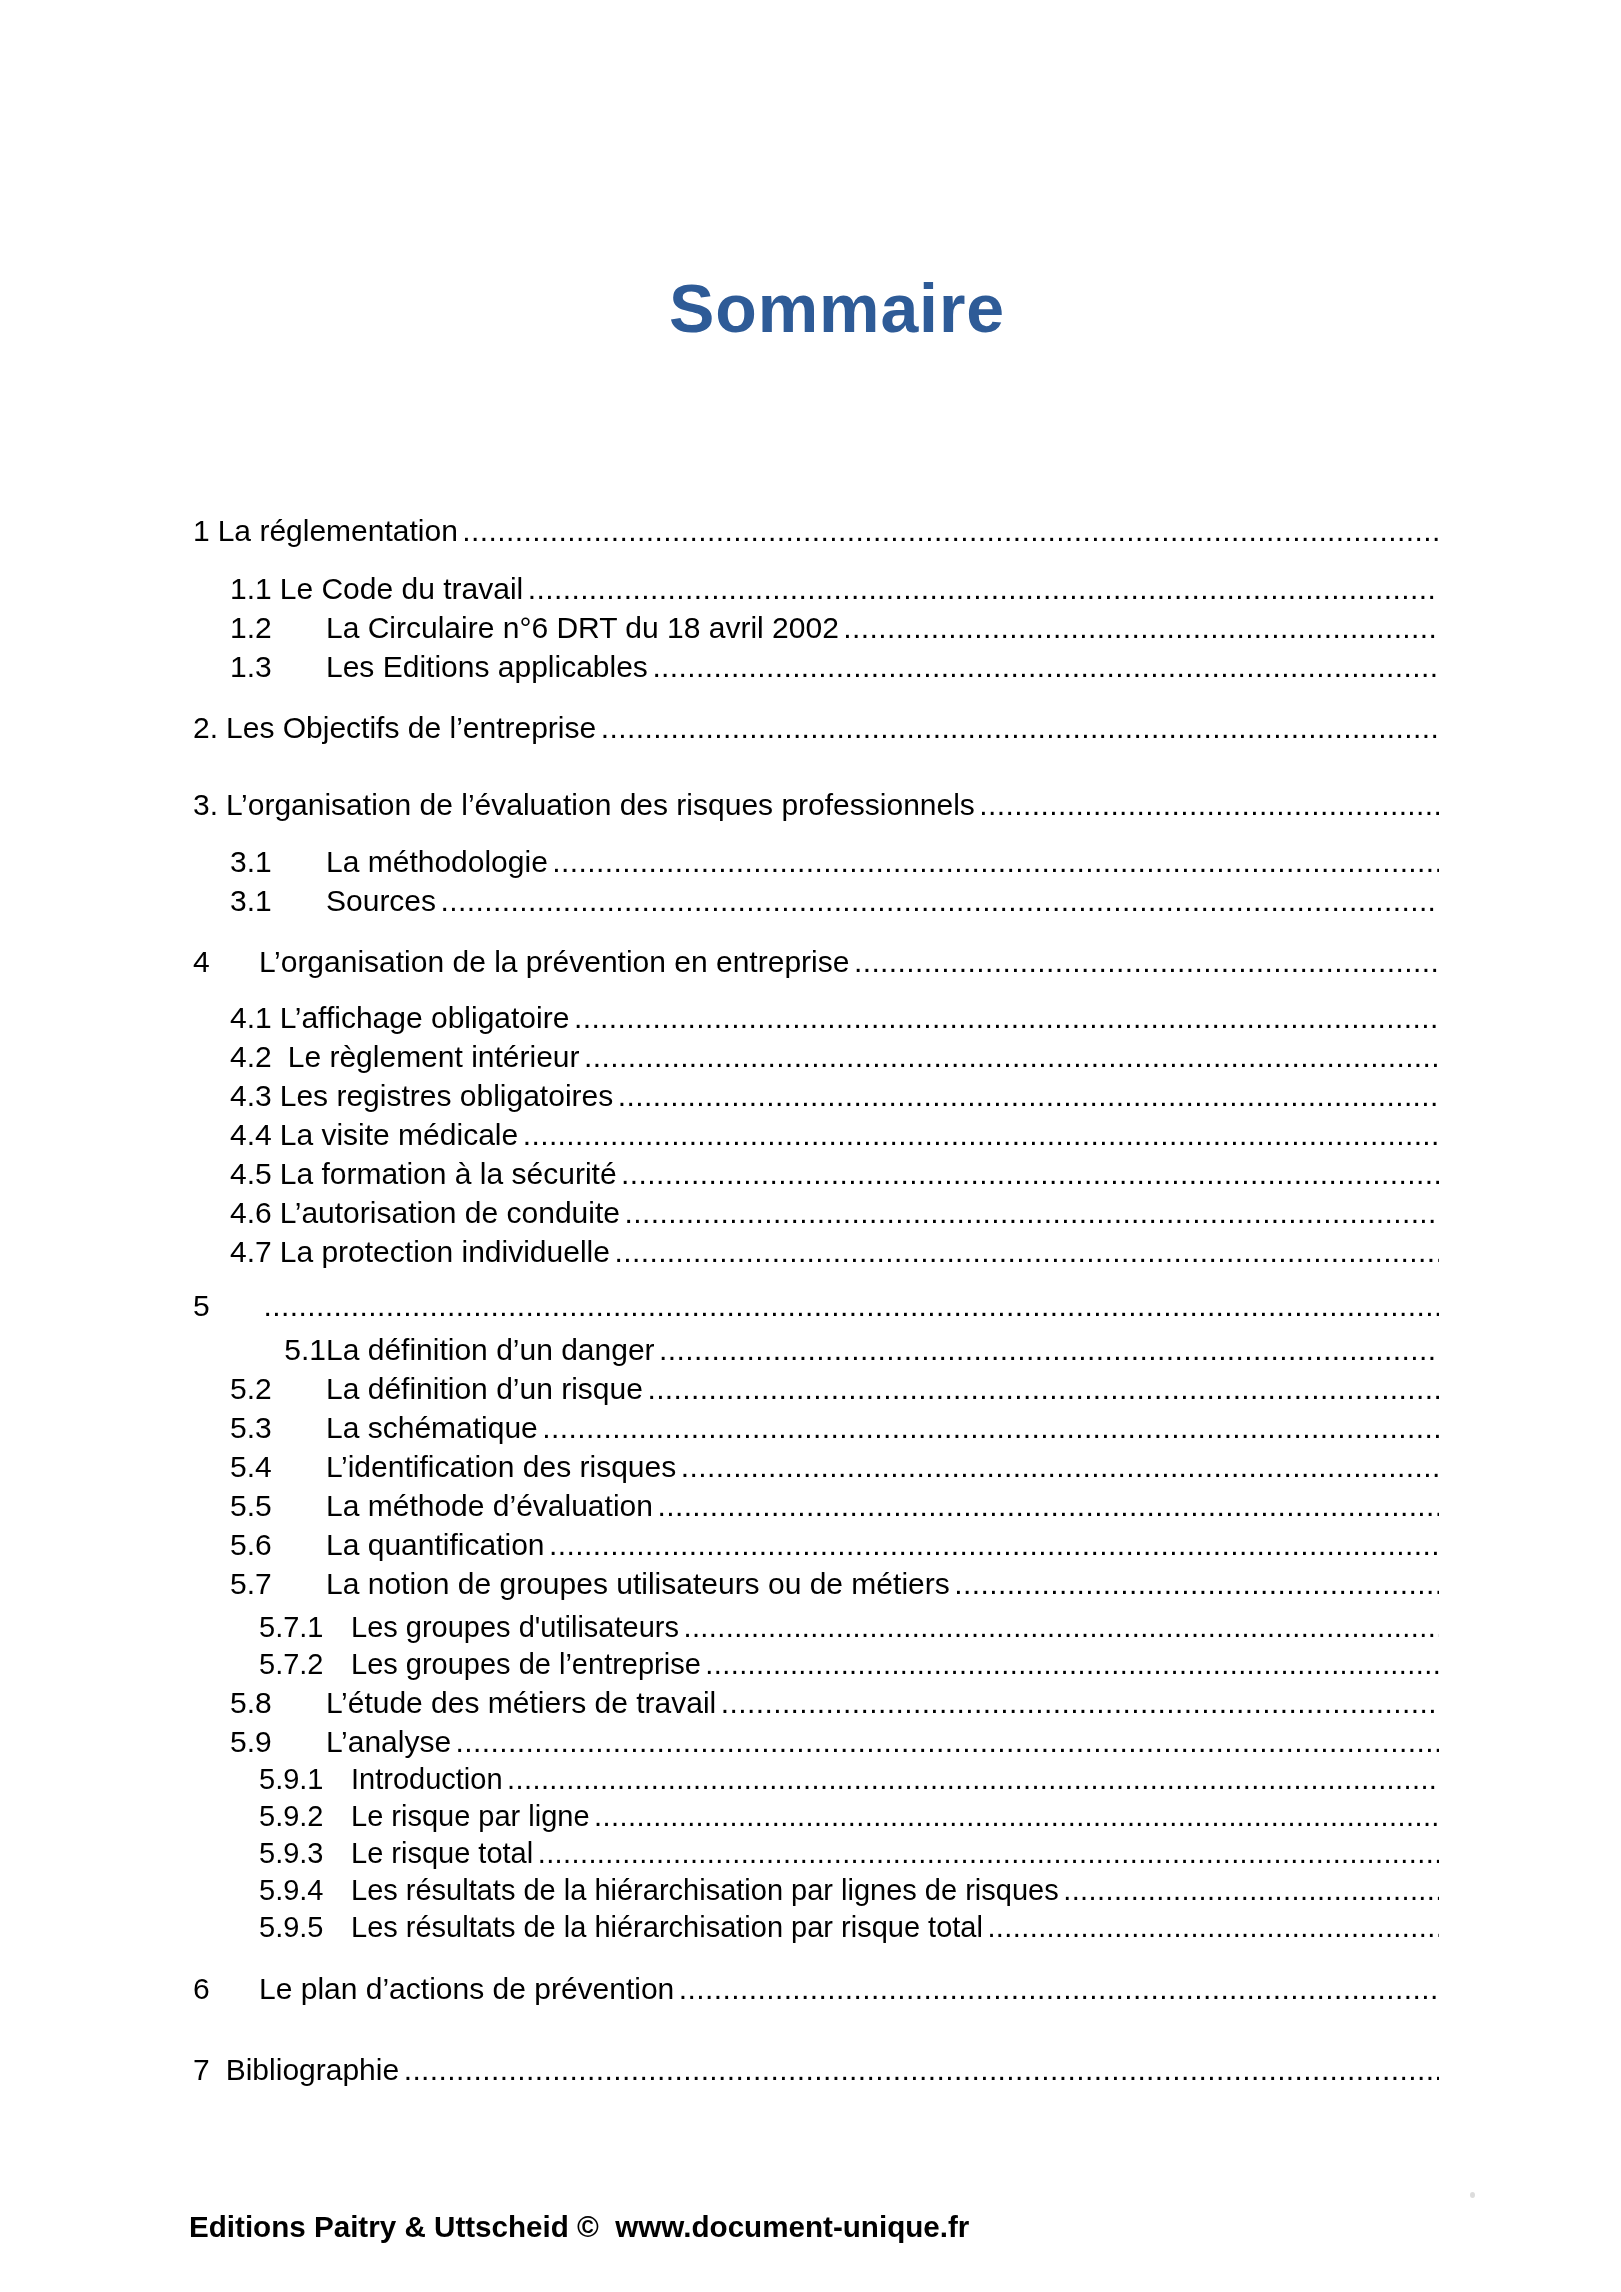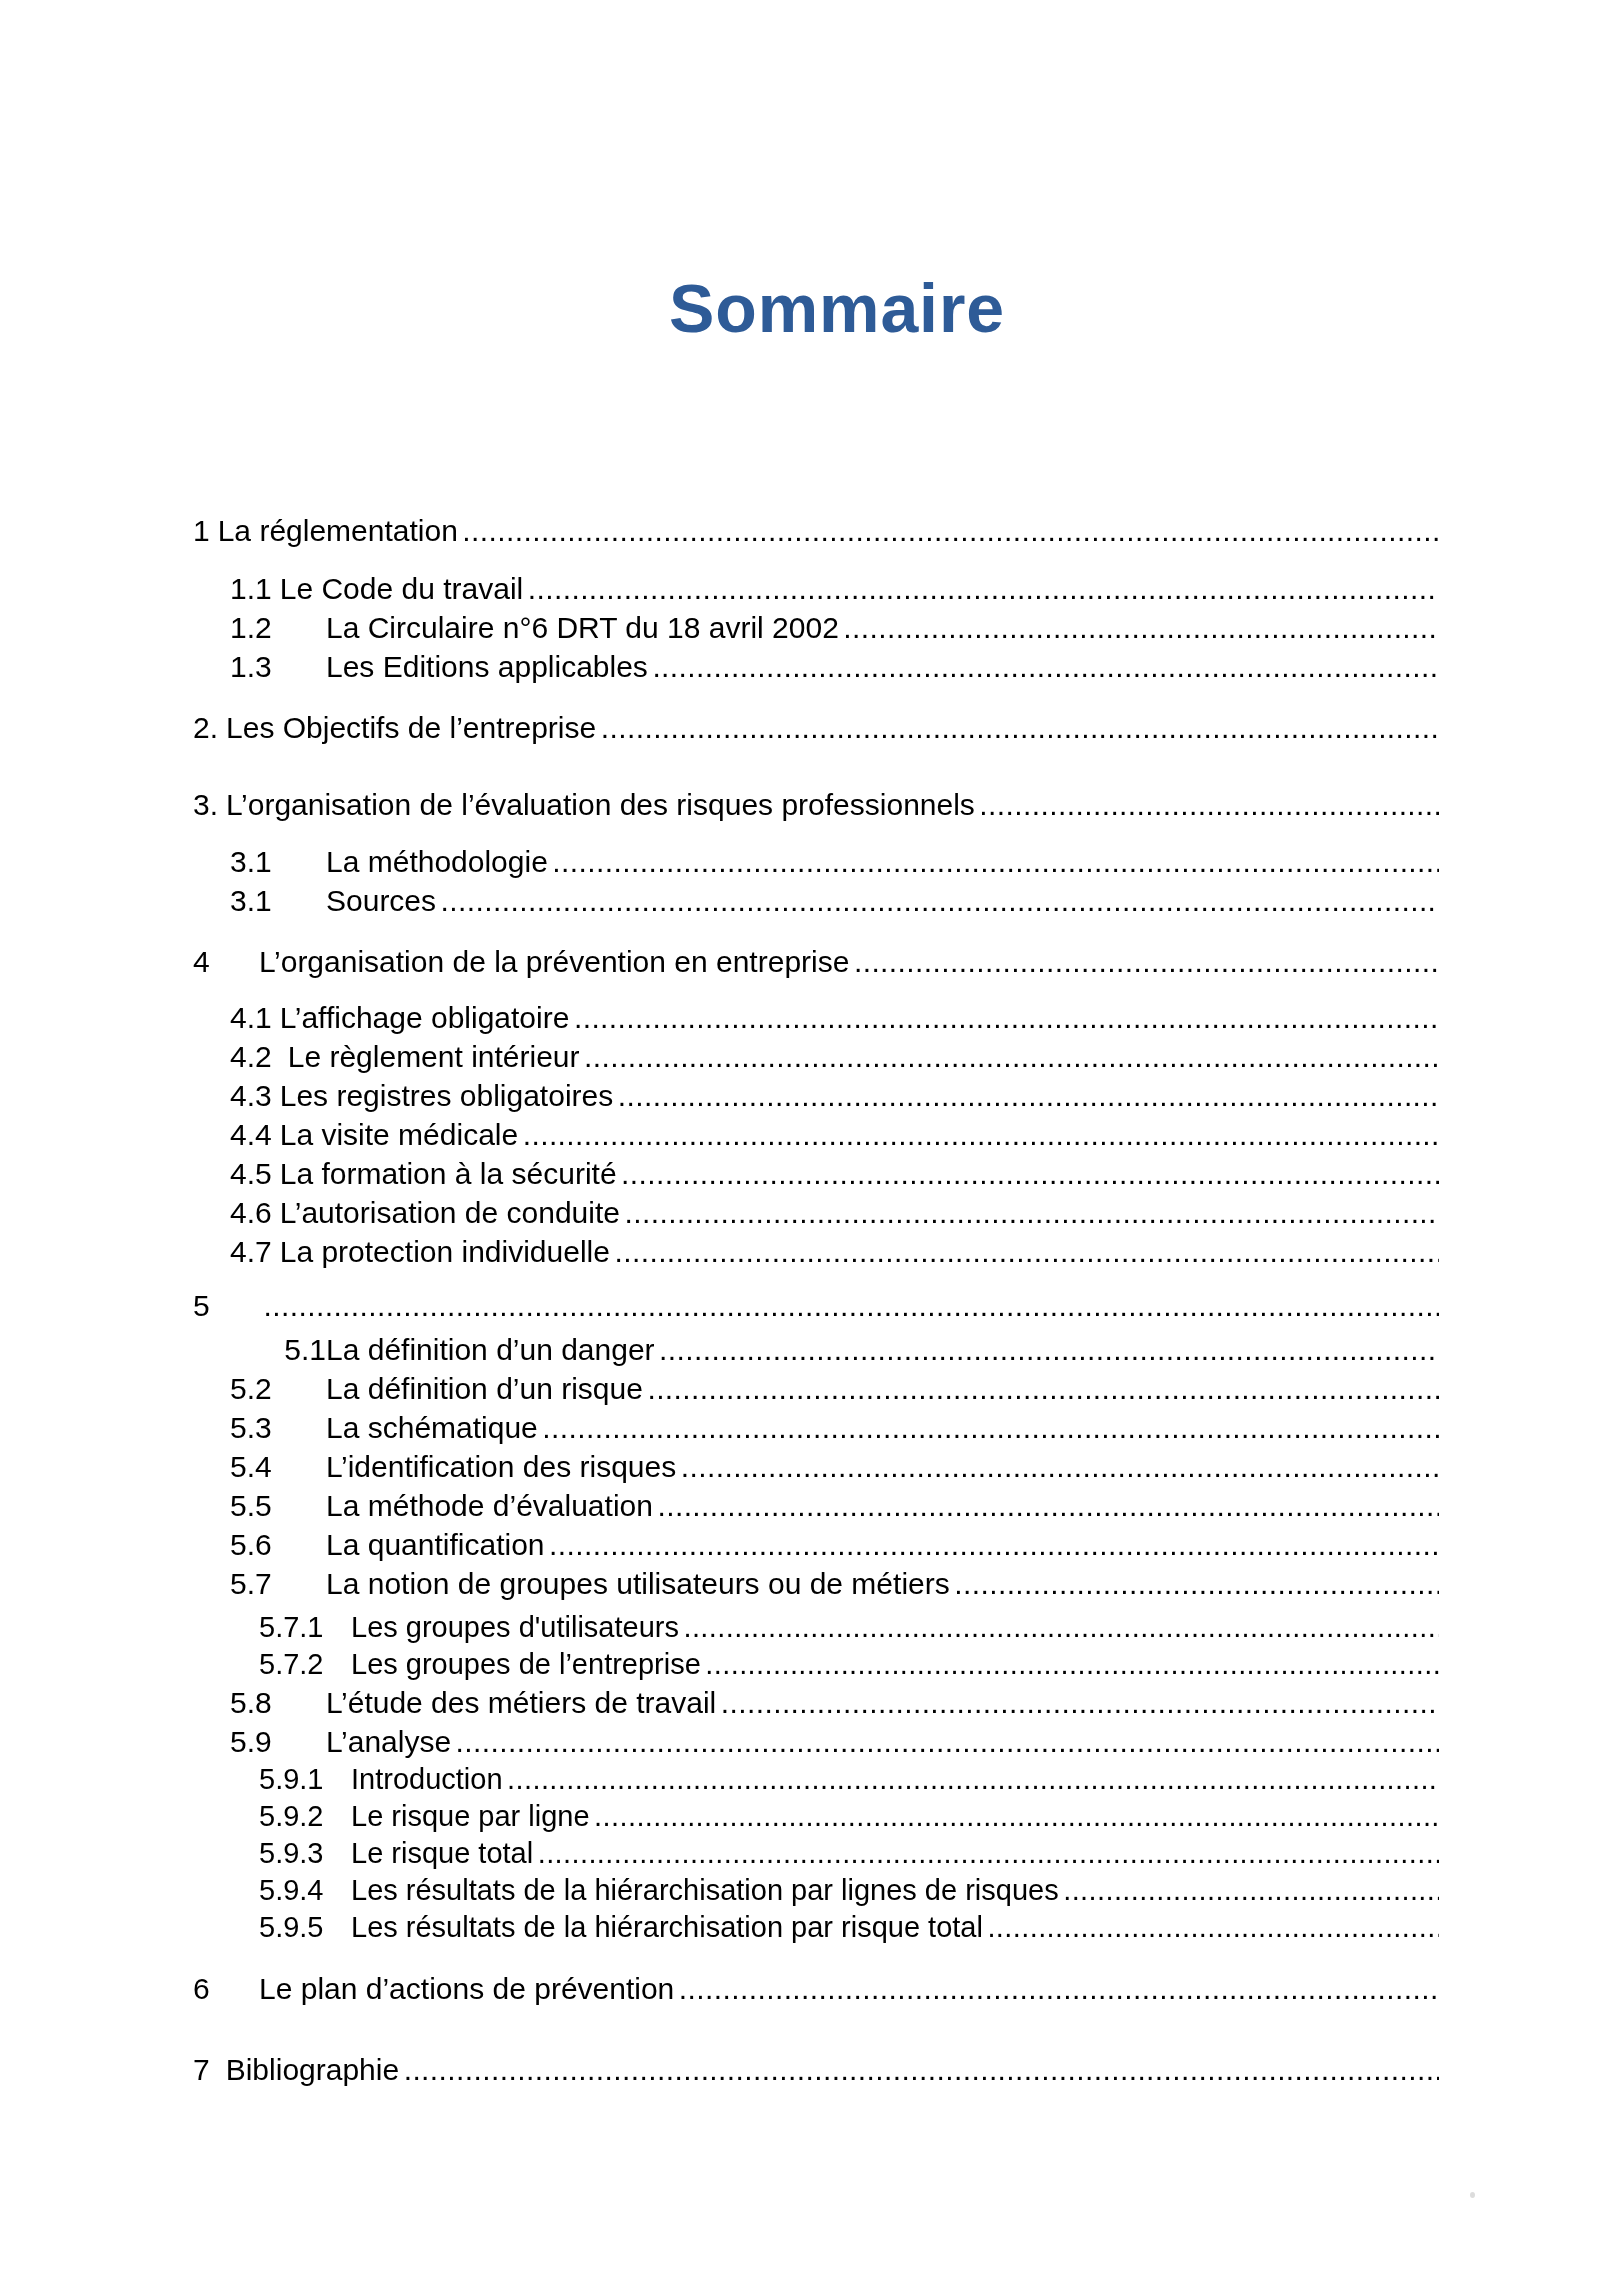--- a/index.html
+++ b/index.html
@@ -261,16 +261,17 @@
     <span class="label">Le plan d’actions de prévention</span>
     <span class="leader">....................................................................................................................................................................................................................................................................</span>
   </div>
       <div class="toc-row l1 sep-space2">
     <span class="num">7</span>
     <span class="label">Bibliographie</span>
     <span class="leader">....................................................................................................................................................................................................................................................................</span>
   </div>
     </div>
 
+  <div class="footer">Editions Paitry &amp; Uttscheid ©  www.document-unique.fr</div>
 
   <div class="artifact-dot"></div>
 </div>
 
 
 </body></html>

